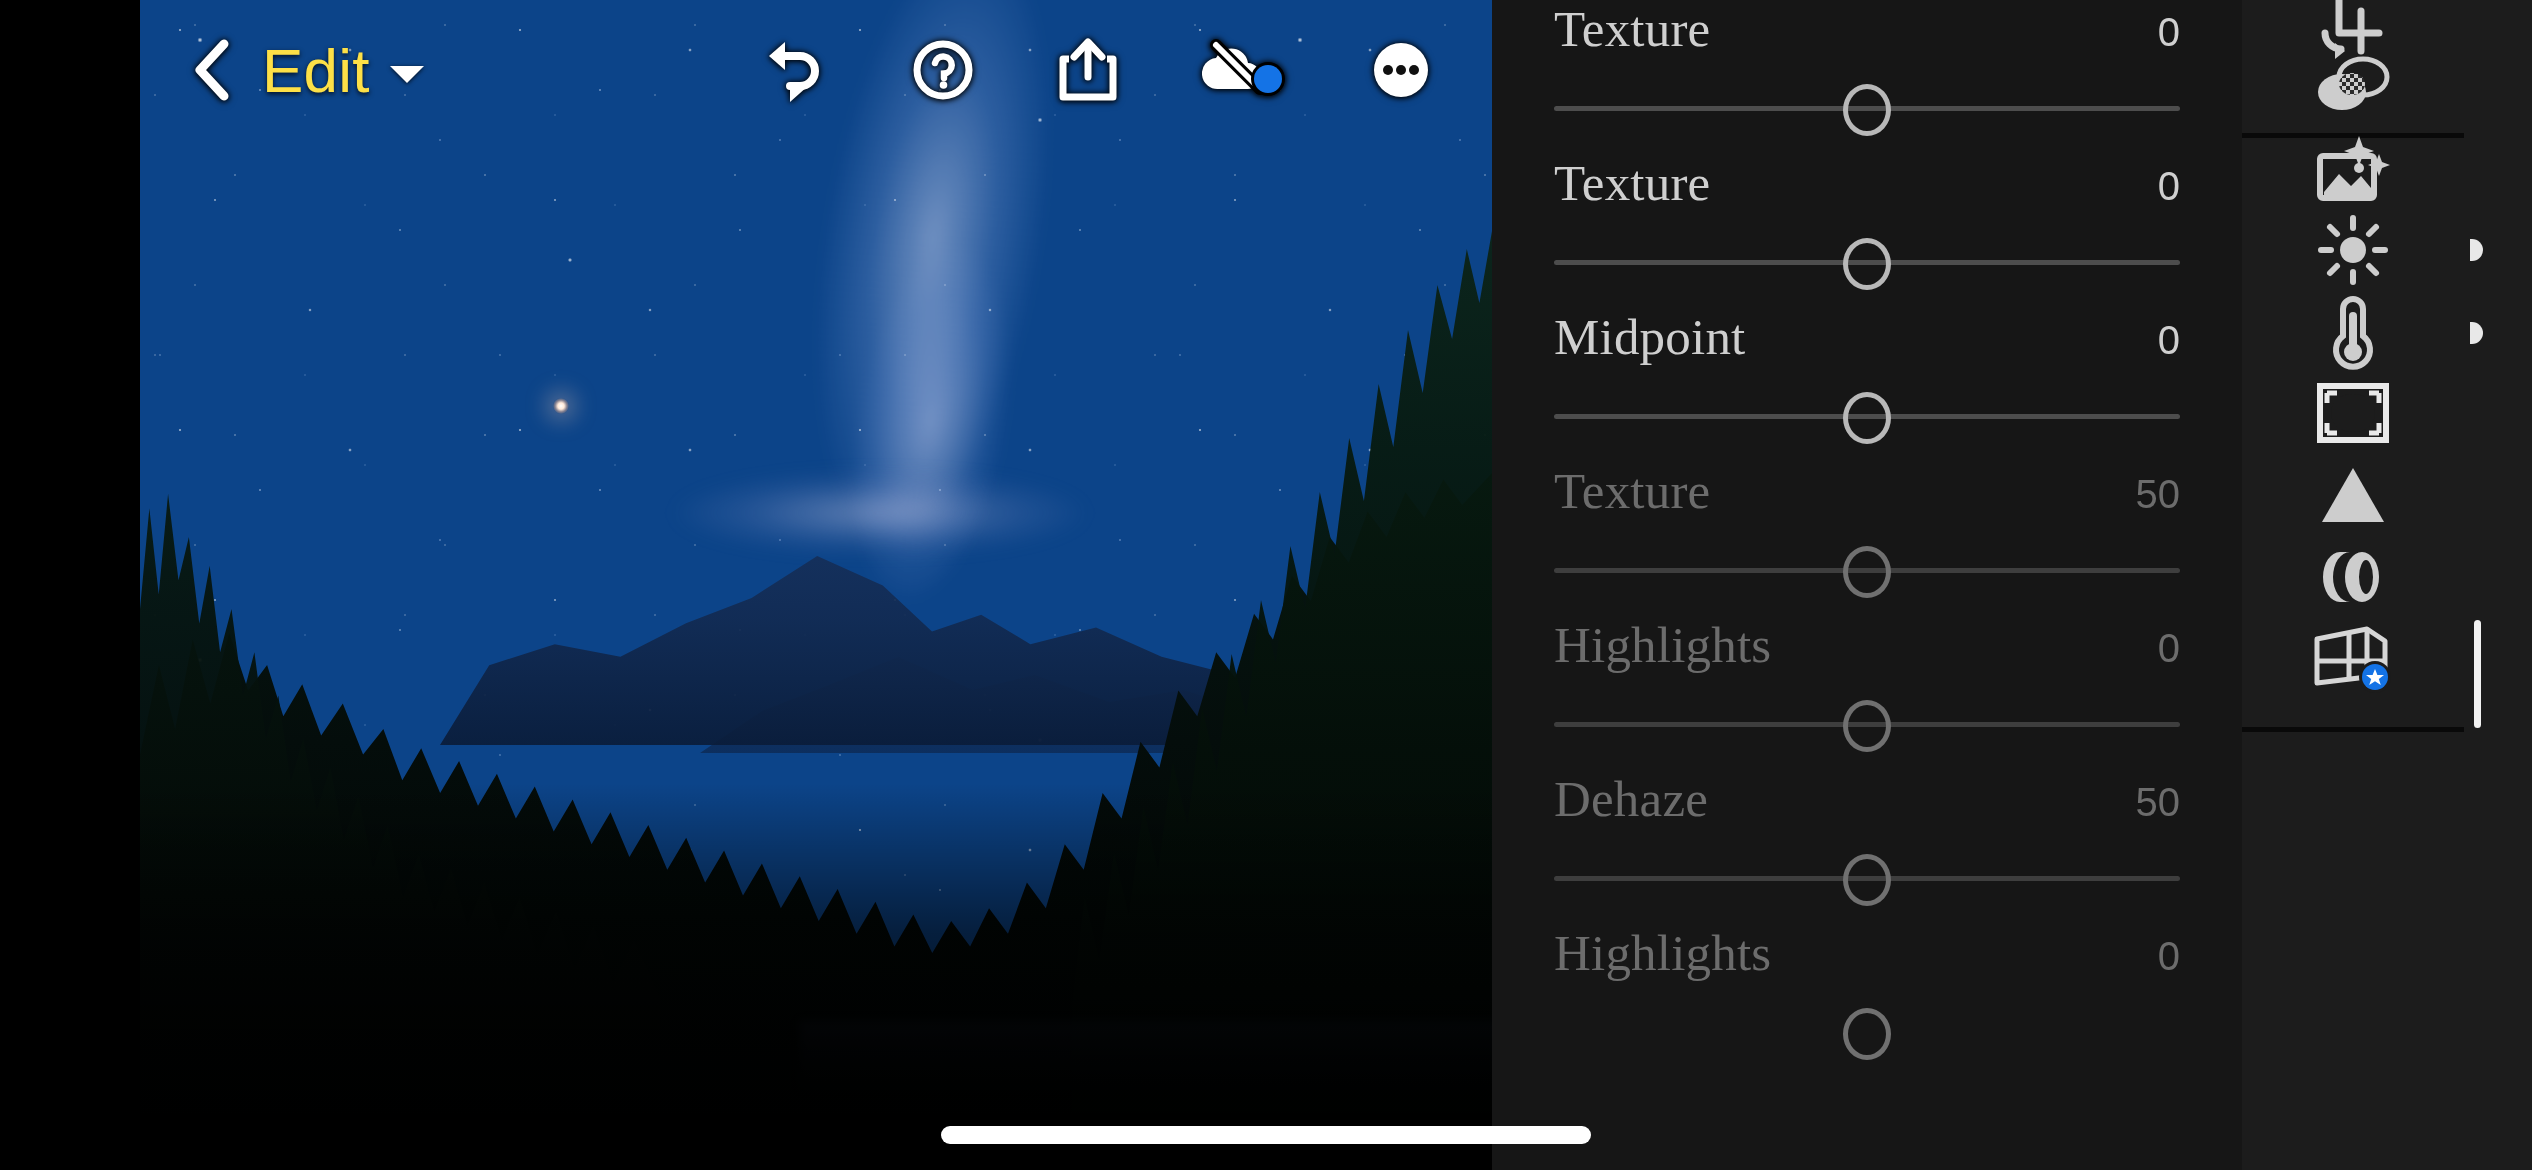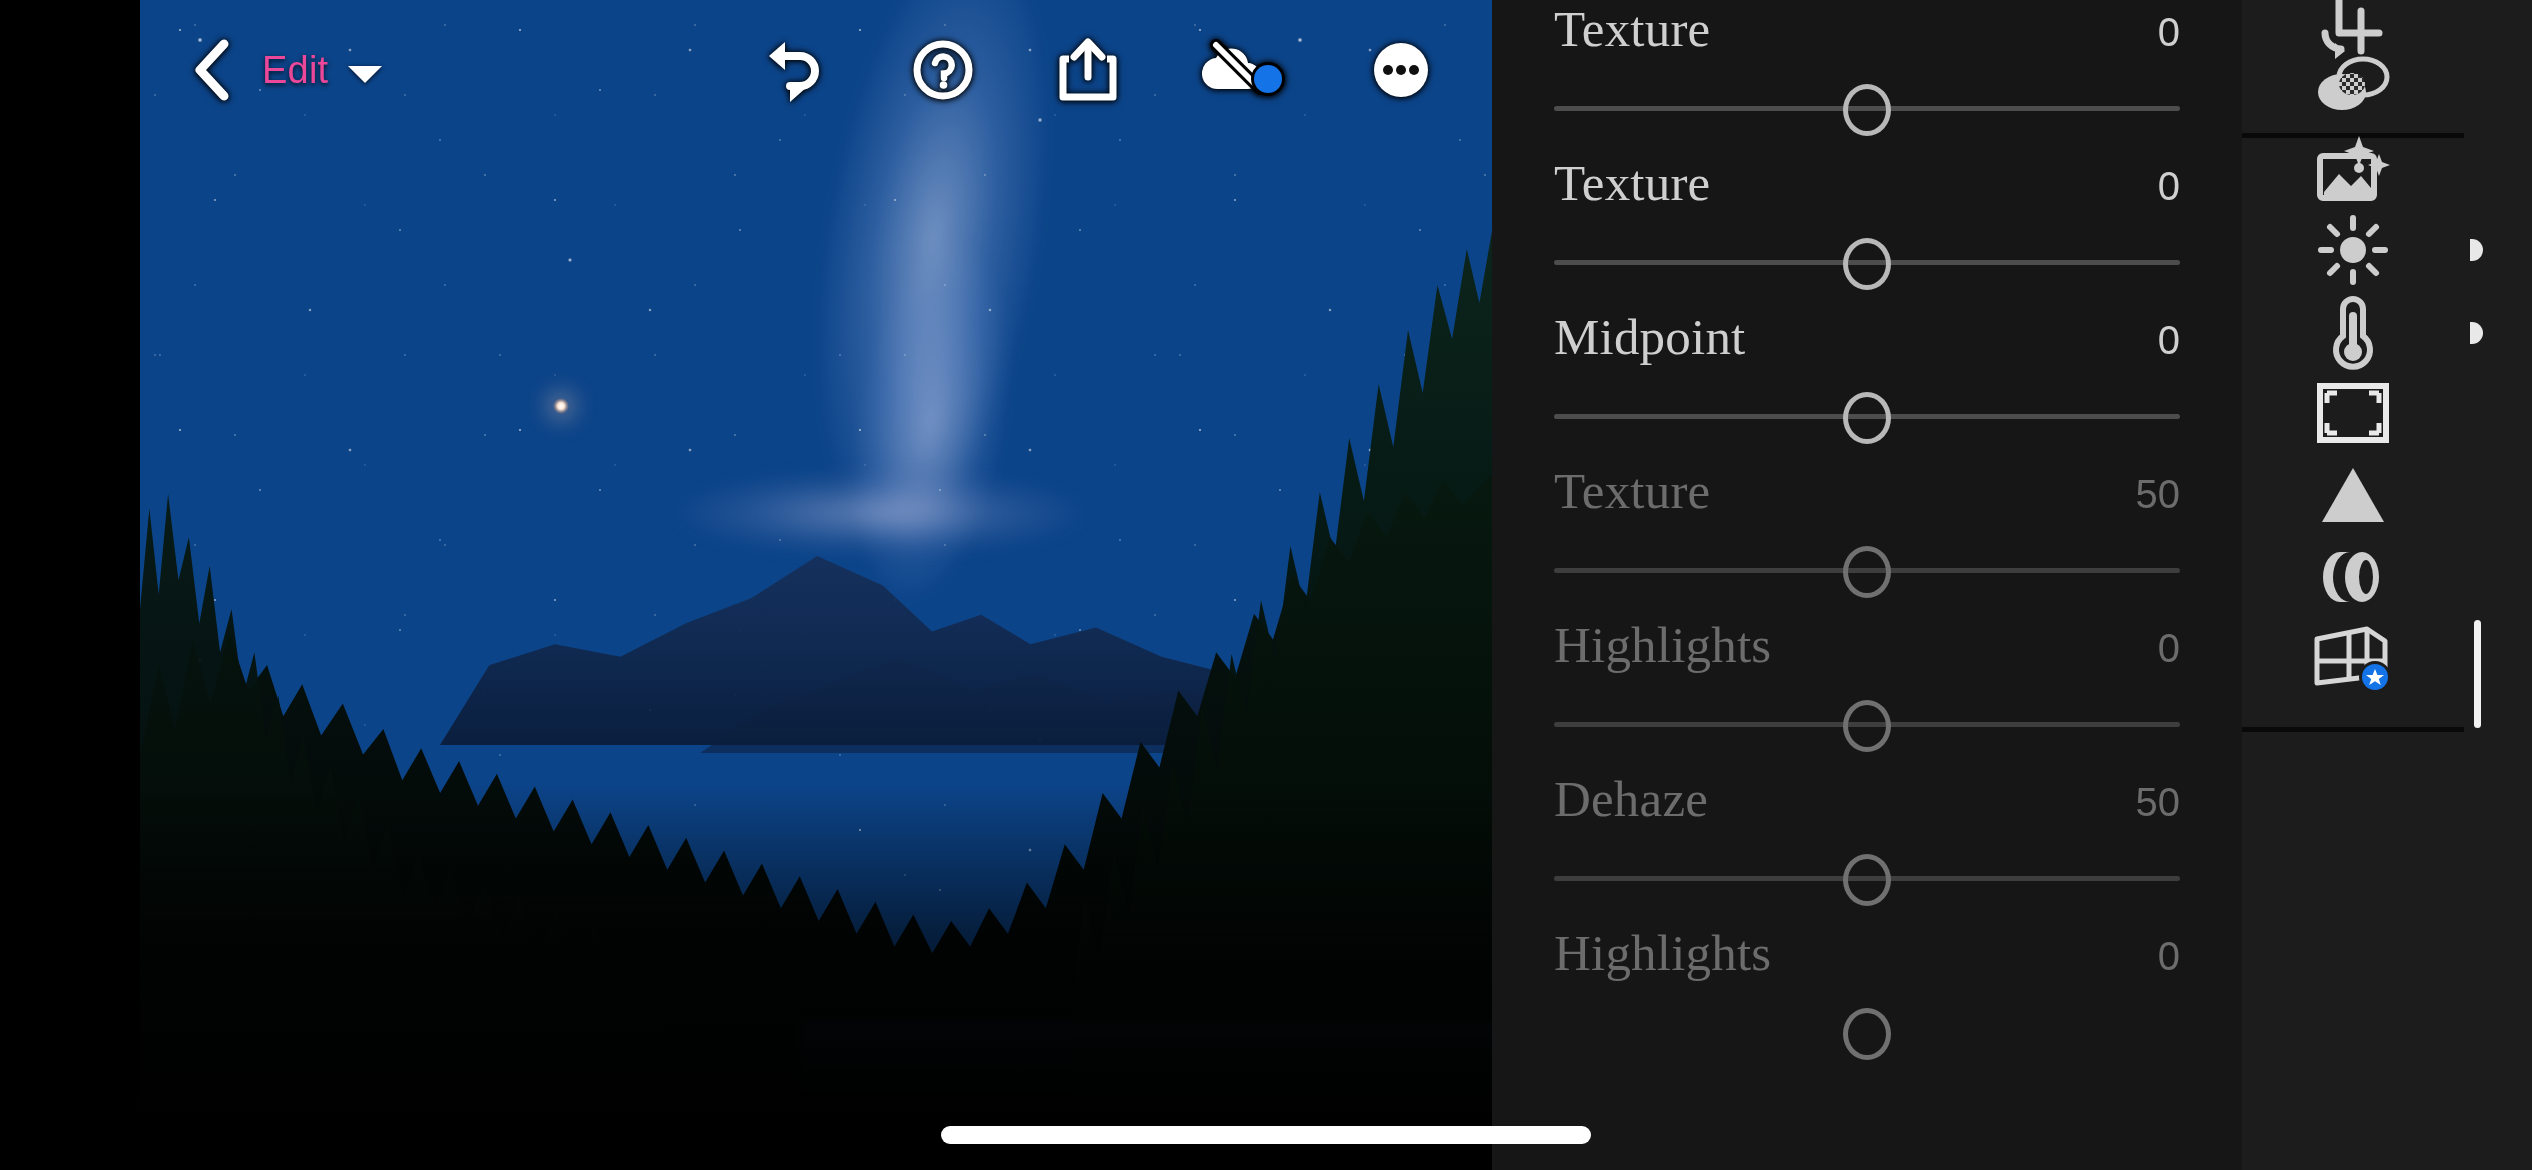--- a/index.html
+++ b/index.html
@@ -147,21 +147,21 @@
     display:flex; align-items:center;
   }
   .tb-left{ display:flex; align-items:center; gap:30px; padding-left:48px; }
   .tb-right{ display:flex; align-items:center; gap:82px; margin-left:auto; padding-right:60px; }
   .icon-btn{
     display:flex; align-items:center; justify-content:center;
     filter:drop-shadow(0 0 3px rgba(0,0,0,.85)) drop-shadow(0 1px 2px rgba(0,0,0,.7));
     cursor:pointer;
   }
   .edit-label{
-    color:#ec4899; font-size:38px; font-weight:400; letter-spacing:.2px;
+    color:#fde047; font-size:62px; font-weight:400; letter-spacing:.2px;
     text-shadow:0 2px 5px rgba(0,0,0,.8);
   }
   .edit-group{ display:flex; align-items:center; gap:20px; cursor:pointer; }
   .caret{
     width:0;height:0;border-left:17px solid transparent;border-right:17px solid transparent;
     border-top:17px solid #fff; margin-top:8px;
     filter:drop-shadow(0 1px 2px rgba(0,0,0,.8));
   }
 
   

